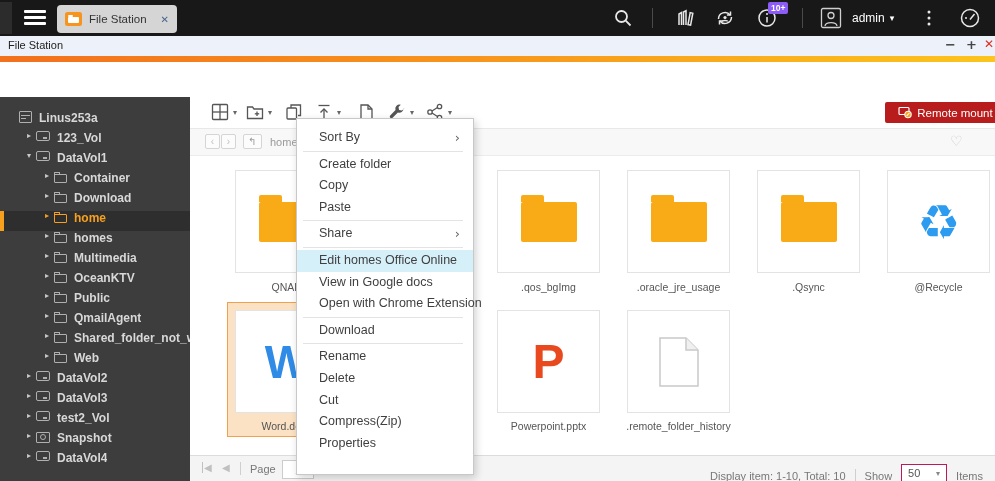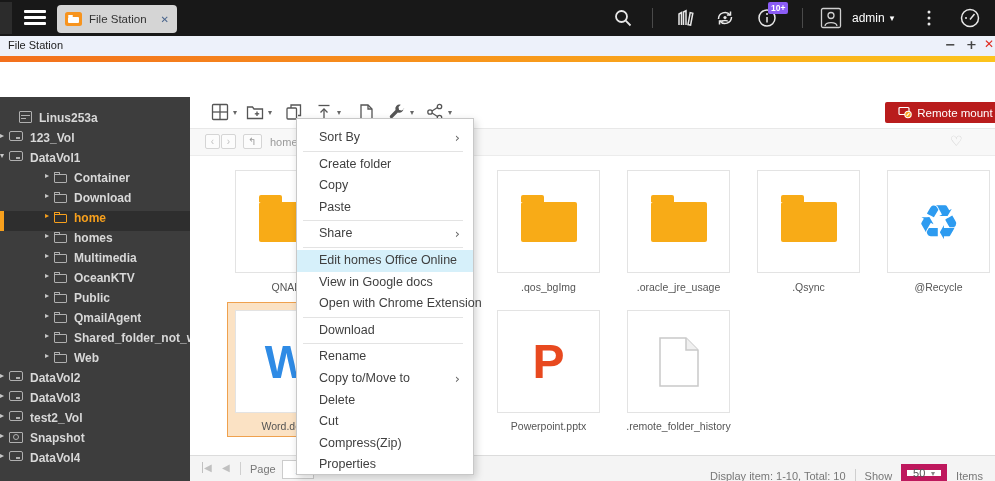--- a/index.html
+++ b/index.html
@@ -49,21 +49,21 @@
   .hic{position:absolute;top:71px;width:18px;height:18px;cursor:pointer}
   .hdiv{position:absolute;left:924px;top:64px;width:1px;height:31px;background:#e3e3e3}
   .purpleav{position:absolute;left:944px;top:66px;width:27px;height:27px;border-radius:50%;
             background:linear-gradient(135deg,#8a5cf0,#3f8efc);cursor:pointer;display:flex;align-items:center;justify-content:center}
 
   
   .sidebar{position:absolute;left:0;top:97px;width:190px;height:384px;background:#3d3d3d;
            overflow:hidden;padding-top:14px;box-sizing:border-box}
   .srow{height:20px;display:flex;color:#d8d8d8;font-size:12px;font-weight:bold;
         cursor:pointer;white-space:nowrap}
-  .srow.lvl0{padding-left:10px}.srow.lvl1{}.srow.lvl2{padding-left:45px}
+  .srow.lvl0{padding-left:10px}.srow.lvl1{padding-left:27px}.srow.lvl2{padding-left:45px}
   .srow.sel{background:#2e2e2e;color:#f7a01d;box-shadow:inset 4px 0 0 #f7a01d}
   .arr{width:9px;font-size:8px;color:#c9c9c9;flex:none;font-family:"DejaVu Sans",sans-serif}
   .arr.r::before{content:"▸"} .arr.d::before{content:"▾"} .arr.none::before{content:""}
   .sel .arr{color:#f7a01d}
   .sic{flex:none;margin-right:7px;position:relative}
   .ic-vol{width:12px;height:8px;border:1px solid #b0b0b0;border-radius:2px}
   .ic-vol::after{content:"";position:absolute;right:2px;bottom:1px;width:4px;height:2px;background:#b0b0b0}
   .ic-fold{width:11px;height:7px;border:1px solid #b0b0b0;border-radius:1px;margin-top:3px}
   .ic-fold::before{content:"";position:absolute;left:-1px;top:-3px;width:4px;height:2px;border:1px solid #b0b0b0;border-bottom:none;border-radius:1px 1px 0 0}
   .sel .ic-fold,.sel .ic-fold::before{border-color:#f7a01d}
@@ -110,21 +110,21 @@
   .statusbar{position:absolute;left:0;top:358px;width:805px;height:26px;background:#f4f4f4;border-top:1px solid #dcdcdc;box-sizing:border-box}
   .pgbtn{position:absolute;top:6px;color:#c0c0c0;font-size:10px;cursor:pointer;font-family:"DejaVu Sans",sans-serif}
   .pg-first::before{content:"◀"} .pg-prev::before{content:"◀"}
   .pg-first{border-left:1.5px solid #c0c0c0;padding-left:1px}
   .sdiv{position:absolute;top:6px;width:1px;height:13px;background:#cfcfcf}
   .pagelbl{position:absolute;left:60px;top:7px;font-size:11px;color:#777}
   .pageinput{position:absolute;left:92px;top:4px;width:26px;height:15px;border:1px solid #ccc;background:#fff;
              text-align:center;font-size:11px;color:#4a90d2;font-family:"Liberation Sans",sans-serif}
   .sright{position:absolute;right:12px;top:0;height:26px;display:flex;align-items:flex-end;gap:9px;font-size:11px;color:#777}
   .sright .vd{width:1px;height:13px;background:#cfcfcf}
-  .showbox{width:46px;height:18px;border:6px solid #be185d;background:#fff;display:flex;align-items:center;
+  .showbox{width:46px;height:18px;border:1px solid #be185d;background:#fff;display:flex;align-items:center;
            justify-content:space-between;padding:0 6px;box-sizing:border-box;cursor:pointer;color:#555}
   .showbox::after{content:"▾";font-family:"DejaVu Sans",sans-serif;font-size:8px;color:#888}
 
   
   .ctxmenu{position:absolute;left:296px;top:118px;width:178px;height:357px;background:#fff;
            border:1px solid #c8c8c8;box-shadow:2px 3px 8px rgba(0,0,0,.18);z-index:20;
            padding-top:8px;box-sizing:border-box}
   .mi{height:21.6px;line-height:21.6px;padding-left:22px;font-size:12.5px;color:#3f3f3f;
       position:relative;cursor:pointer;white-space:nowrap}
   .mi.hl{background:#d6f0fa}
@@ -491,18 +491,17 @@
   <div class="msep"></div>
   <div class="mi"><span>Share</span><span class="sub"></span></div>
   <div class="msep"></div>
   <div class="mi hl"><span>Edit homes Office Online</span></div>
   <div class="mi"><span>View in Google docs</span></div>
   <div class="mi"><span>Open with Chrome Extension</span></div>
   <div class="msep"></div>
   <div class="mi"><span>Download</span></div>
   <div class="msep"></div>
   <div class="mi"><span>Rename</span></div>
-  <div class="mi"><span>Copy to/Move to</span><span class="sub"></span></div>
   <div class="mi"><span>Delete</span></div>
   <div class="mi"><span>Cut</span></div>
   <div class="mi"><span>Compress(Zip)</span></div>
   <div class="mi"><span>Properties</span></div>
 </div>
 
 </body></html>

